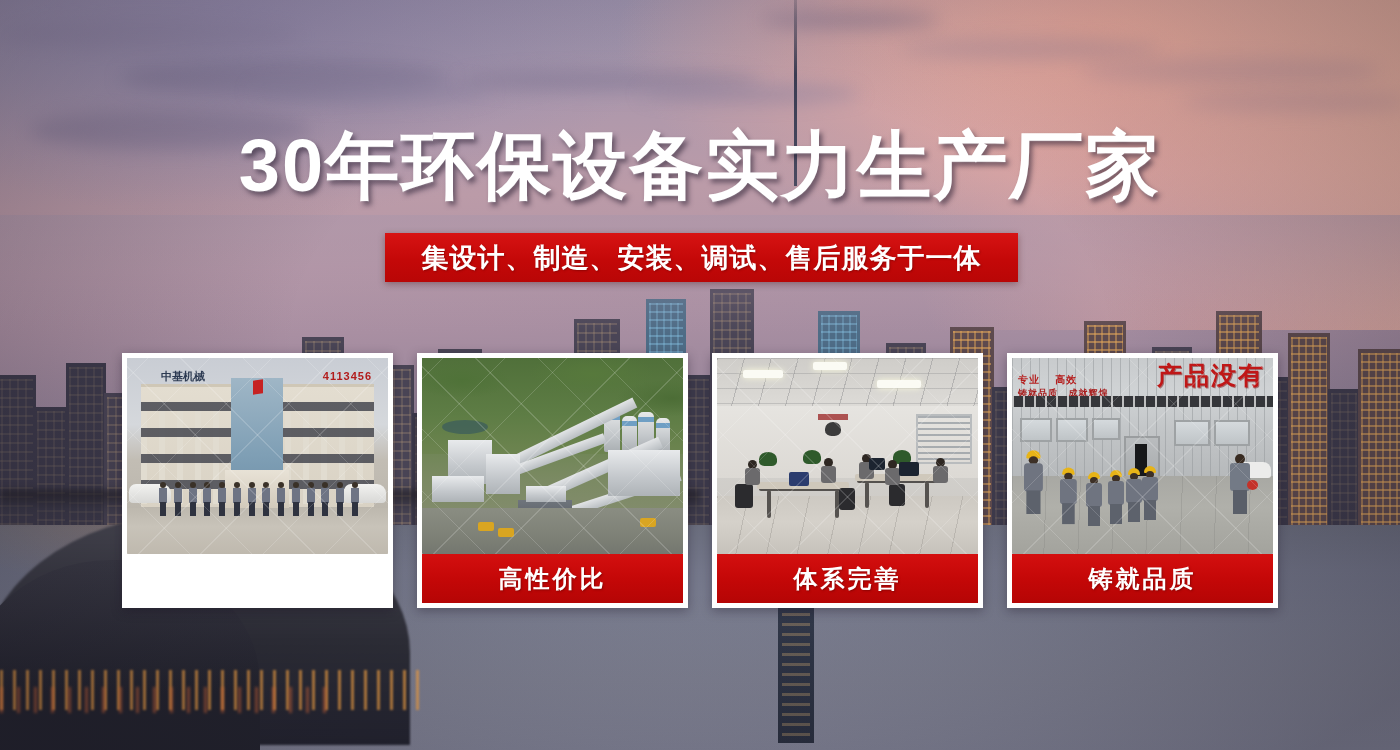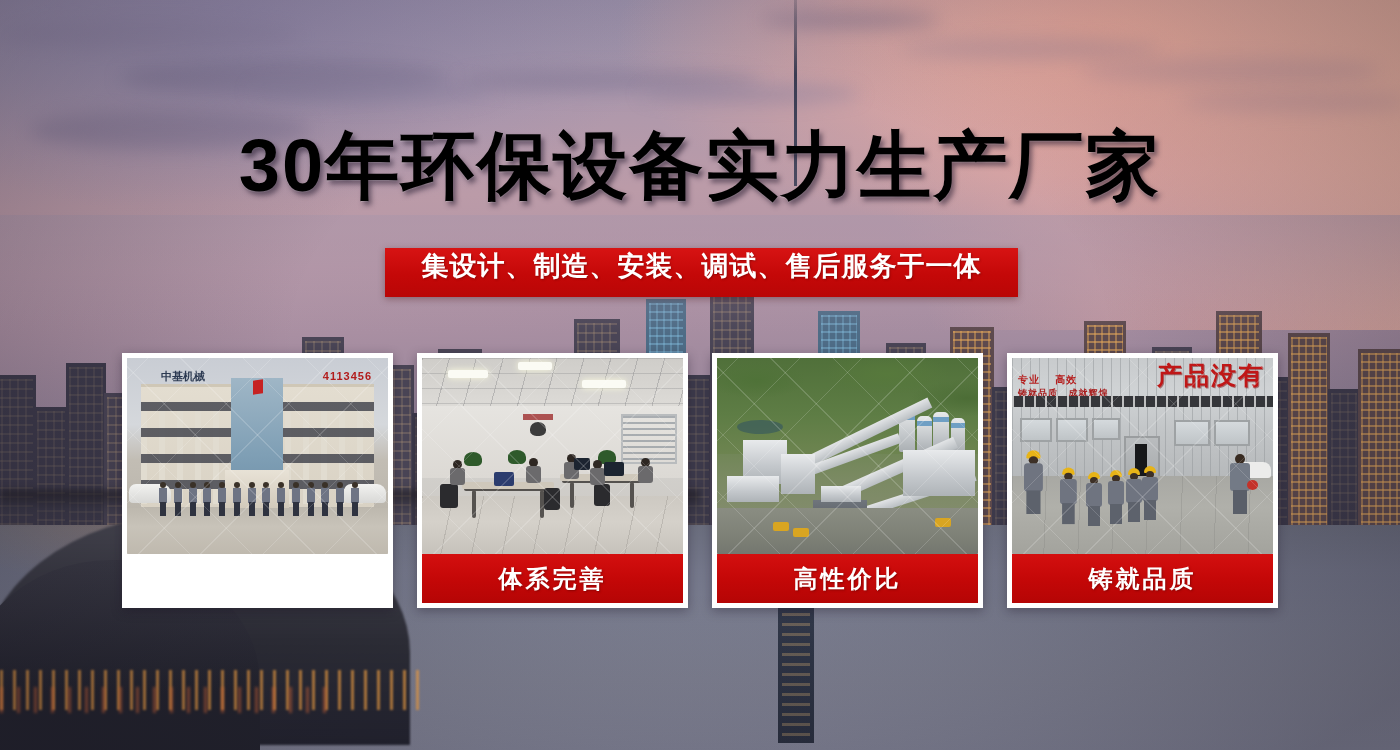--- a/index.html
+++ b/index.html
@@ -163,31 +163,31 @@
   .vignette{
     position:absolute;inset:0;pointer-events:none;
     background:radial-gradient(ellipse 900px 560px at 700px 340px, rgba(0,0,0,0) 45%, rgba(20,16,28,.30) 100%);
   }
 
   
   .headline{
     position:absolute;left:0;top:129px;width:1400px;
     text-align:center;
     font-size:74px;line-height:1;font-weight:bold;
-    color:#000000;letter-spacing:2px;
+    color:#ffffff;letter-spacing:2px;
     text-shadow:3px 4px 5px rgba(40,30,50,.55), 0 1px 0 rgba(255,255,255,.25);
     white-space:nowrap;
   }
 
   
   .subbanner{
     position:absolute;left:385px;top:233px;width:633px;height:49px;
     background:linear-gradient(180deg,#d71313 0%,#c40808 55%,#b90606 100%);
     box-shadow:0 2px 7px rgba(60,10,10,.35);
-    display:flex;align-items:flex-start;justify-content:center;margin-top:15px;
+    display:flex;align-items:center;justify-content:center;
   }
   .subbanner span{
     color:#ffffff;font-size:27px;font-weight:bold;letter-spacing:1px;
     text-shadow:1px 1px 2px rgba(90,0,0,.45);
     white-space:nowrap;
   }
 
   
   .cards{
     position:absolute;left:122px;top:353px;width:1156px;height:255px;
@@ -606,81 +606,20 @@
               <i></i>
               <b></b>
               <u></u>
             </div>
         </div>
         <div class="wm"></div>
       </div>
     </div>
 
     <div class="card">
-      <div class="photo p3">
-        <div class="ceiling"></div>
-        <div class="lamp" style="left:26px;top:12px;width:40px;"></div>
-        <div class="lamp" style="left:160px;top:22px;width:44px;"></div>
-        <div class="lamp" style="left:96px;top:4px;width:34px;"></div>
-        <div class="wall"></div>
-        <div class="decal">
-          <div class="t"></div>
-            <div class="f"></div>
-        </div>
-        <div class="window"></div>
-        <div class="plant" style="left:42px;top:94px;"></div>
-        <div class="plant" style="left:86px;top:92px;"></div>
-        <div class="plant" style="left:176px;top:92px;"></div>
-        <div class="floor"></div>
-
-        <div class="desk" style="left:42px;top:128px;width:86px;height:5px;"></div>
-        <div class="desktop" style="left:40px;top:124px;width:92px;height:7px;"></div>
-        <div class="desk" style="left:50px;top:132px;width:4px;height:28px;"></div>
-        <div class="desk" style="left:118px;top:132px;width:4px;height:28px;"></div>
-        <div class="desk" style="left:140px;top:120px;width:80px;height:5px;"></div>
-        <div class="desktop" style="left:138px;top:116px;width:86px;height:7px;"></div>
-        <div class="desk" style="left:148px;top:124px;width:4px;height:26px;"></div>
-        <div class="desk" style="left:208px;top:124px;width:4px;height:26px;"></div>
-
-        <div class="chair" style="left:18px;top:126px;width:18px;height:24px;"></div>
-        <div class="chair" style="left:122px;top:130px;width:16px;height:22px;"></div>
-        <div class="chair" style="left:172px;top:126px;width:16px;height:22px;"></div>
-
-        <div class="pers" style="left:28px;top:102px;width:15px;height:26px;">
-            <i></i>
-            <b></b>
-          </div>
-        <div class="pers" style="left:104px;top:100px;width:15px;height:26px;">
-            <i></i>
-            <b></b>
-          </div>
-        <div class="pers" style="left:142px;top:96px;width:15px;height:26px;">
-            <i></i>
-            <b></b>
-          </div>
-        <div class="pers" style="left:168px;top:102px;width:15px;height:26px;">
-            <i></i>
-            <b></b>
-          </div>
-        <div class="pers" style="left:216px;top:100px;width:15px;height:26px;">
-            <i></i>
-            <b></b>
-          </div>
-
-        <div class="lap" style="left:72px;top:114px;width:20px;height:14px;"></div>
-        <div class="mon" style="left:182px;top:104px;width:20px;height:14px;"></div>
-        <div class="mon" style="left:152px;top:100px;width:16px;height:12px;"></div>
-        <div class="wm"></div>
-      </div>
-      <div class="capt">
-        <span>体系完善</span>
-      </div>
-    </div>
-
-    <div class="card">
       <div class="photo p2">
         <div class="trees"></div>
         <div class="pond"></div>
 
         <div class="silo" style="left:182px;top:52px;width:16px;height:42px;">
             <i></i>
           </div>
         <div class="silo" style="left:200px;top:58px;width:15px;height:36px;">
             <i></i>
           </div>
@@ -707,20 +646,81 @@
         <div class="machine" style="left:76px;top:170px;"></div>
         <div class="machine" style="left:218px;top:160px;"></div>
         <div class="wm"></div>
       </div>
       <div class="capt">
         <span>高性价比</span>
       </div>
     </div>
 
     <div class="card">
+      <div class="photo p3">
+        <div class="ceiling"></div>
+        <div class="lamp" style="left:26px;top:12px;width:40px;"></div>
+        <div class="lamp" style="left:160px;top:22px;width:44px;"></div>
+        <div class="lamp" style="left:96px;top:4px;width:34px;"></div>
+        <div class="wall"></div>
+        <div class="decal">
+          <div class="t"></div>
+            <div class="f"></div>
+        </div>
+        <div class="window"></div>
+        <div class="plant" style="left:42px;top:94px;"></div>
+        <div class="plant" style="left:86px;top:92px;"></div>
+        <div class="plant" style="left:176px;top:92px;"></div>
+        <div class="floor"></div>
+
+        <div class="desk" style="left:42px;top:128px;width:86px;height:5px;"></div>
+        <div class="desktop" style="left:40px;top:124px;width:92px;height:7px;"></div>
+        <div class="desk" style="left:50px;top:132px;width:4px;height:28px;"></div>
+        <div class="desk" style="left:118px;top:132px;width:4px;height:28px;"></div>
+        <div class="desk" style="left:140px;top:120px;width:80px;height:5px;"></div>
+        <div class="desktop" style="left:138px;top:116px;width:86px;height:7px;"></div>
+        <div class="desk" style="left:148px;top:124px;width:4px;height:26px;"></div>
+        <div class="desk" style="left:208px;top:124px;width:4px;height:26px;"></div>
+
+        <div class="chair" style="left:18px;top:126px;width:18px;height:24px;"></div>
+        <div class="chair" style="left:122px;top:130px;width:16px;height:22px;"></div>
+        <div class="chair" style="left:172px;top:126px;width:16px;height:22px;"></div>
+
+        <div class="pers" style="left:28px;top:102px;width:15px;height:26px;">
+            <i></i>
+            <b></b>
+          </div>
+        <div class="pers" style="left:104px;top:100px;width:15px;height:26px;">
+            <i></i>
+            <b></b>
+          </div>
+        <div class="pers" style="left:142px;top:96px;width:15px;height:26px;">
+            <i></i>
+            <b></b>
+          </div>
+        <div class="pers" style="left:168px;top:102px;width:15px;height:26px;">
+            <i></i>
+            <b></b>
+          </div>
+        <div class="pers" style="left:216px;top:100px;width:15px;height:26px;">
+            <i></i>
+            <b></b>
+          </div>
+
+        <div class="lap" style="left:72px;top:114px;width:20px;height:14px;"></div>
+        <div class="mon" style="left:182px;top:104px;width:20px;height:14px;"></div>
+        <div class="mon" style="left:152px;top:100px;width:16px;height:12px;"></div>
+        <div class="wm"></div>
+      </div>
+      <div class="capt">
+        <span>体系完善</span>
+      </div>
+    </div>
+
+    <div class="card">
       <div class="photo p4">
         <div class="fac"></div>
         <div class="bigsign">产品没有</div>
         <div class="smallsign">
           <span>专业</span>
           &nbsp;&nbsp;
           <span>高效</span>
         </div>
         <div class="smallsign2">
           <span>铸就品质</span>

